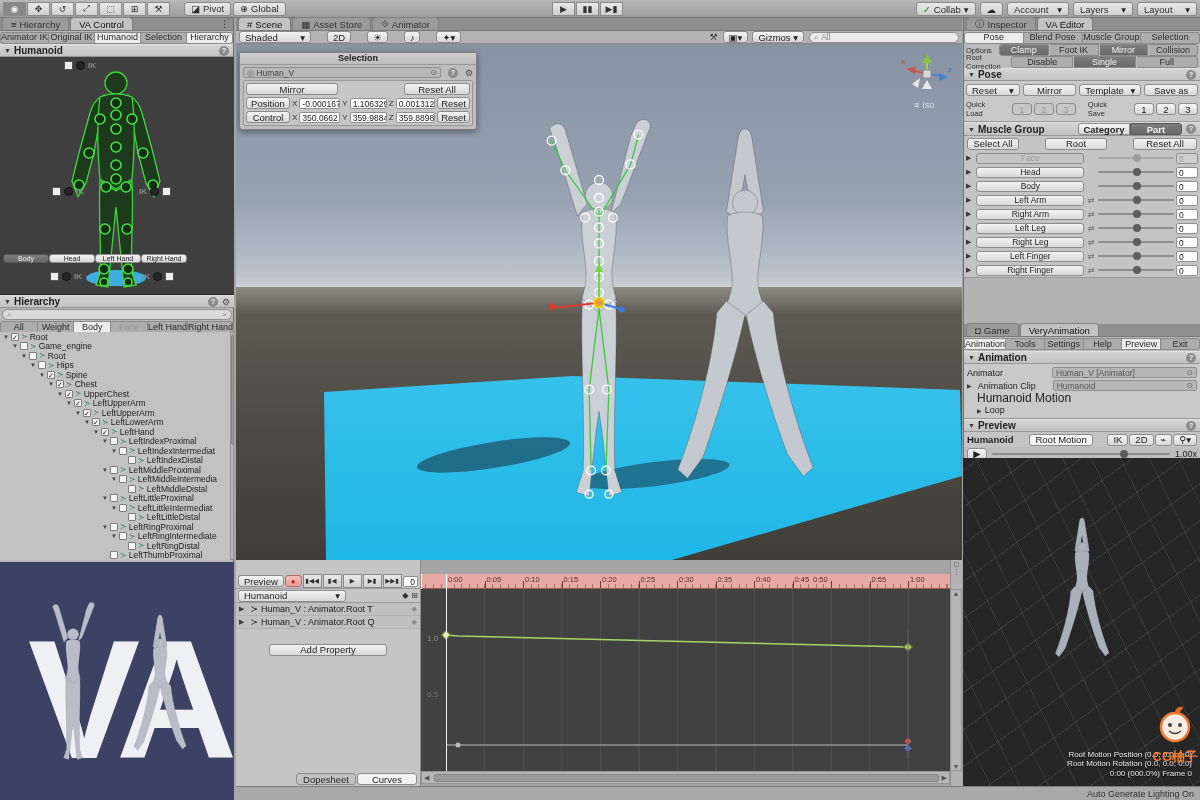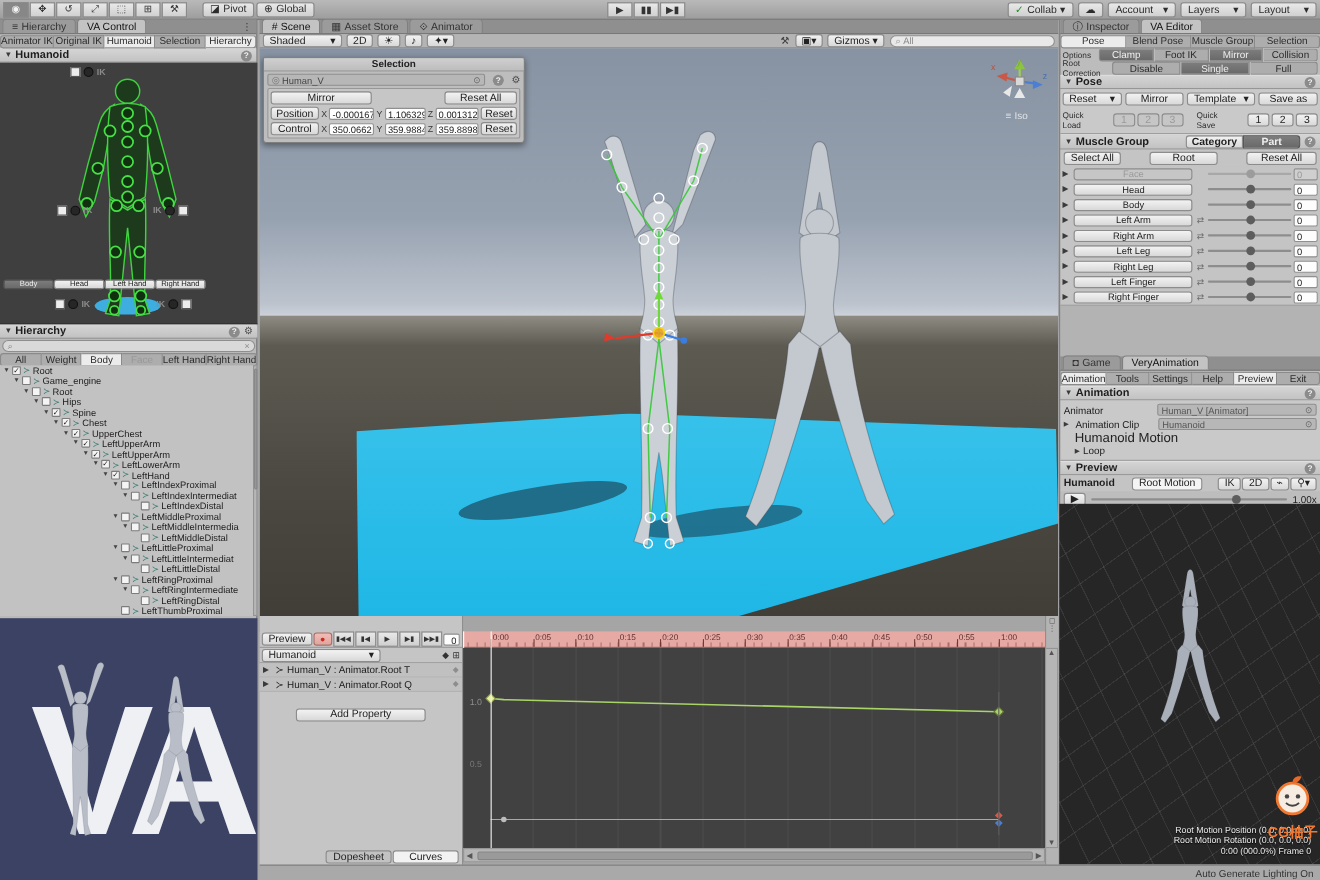--- a/index.html
+++ b/index.html
@@ -441,21 +441,21 @@
     </div>
     <div class="tab">
       <span>▦</span>
       <span>Asset Store</span>
     </div>
     <div class="tab">
       <span>⟐</span>
       <span>Animator</span>
     </div>
   </div>
-<div class="abs flex" style="left:236px;top:31px;width:726px;height:13px;background:#b4b4b4;border-bottom:1px solid #888;padding:0 3px;gap:4px">
+<div class="abs flex" style="left:236px;top:31px;width:726px;height:13px;background:#b4b4b4;border-bottom:1px solid #888;padding:0 3px;gap:16px">
   <div class="btn" style="width:72px;justify-content:space-between">
     <span>Shaded</span>
       <span>▾</span>
     </div>
   <div class="btn">2D</div>
   <div class="btn">
       <span>☀</span>
     </div>
   <div class="btn">
       <span>♪</span>
@@ -659,21 +659,21 @@
     <span class="ticklabel" style="left: 219.5px;">0:25</span>
     <div style="position: absolute; left: 217.5px; bottom: 0px; width: 1px; height: 7px; background: rgb(113, 58, 55);"></div>
     <span class="ticklabel" style="left: 258px;">0:30</span>
     <div style="position: absolute; left: 256px; bottom: 0px; width: 1px; height: 7px; background: rgb(113, 58, 55);"></div>
     <span class="ticklabel" style="left: 296.5px;">0:35</span>
     <div style="position: absolute; left: 294.5px; bottom: 0px; width: 1px; height: 7px; background: rgb(113, 58, 55);"></div>
     <span class="ticklabel" style="left: 335px;">0:40</span>
     <div style="position: absolute; left: 333px; bottom: 0px; width: 1px; height: 7px; background: rgb(113, 58, 55);"></div>
     <span class="ticklabel" style="left: 373.5px;">0:45</span>
     <div style="position: absolute; left: 371.5px; bottom: 0px; width: 1px; height: 7px; background: rgb(113, 58, 55);"></div>
-    <span class="ticklabel" style="left: 412px;">0:50</span>
+    <span class="ticklabel" style="left: 392px;">0:50</span>
     <div style="position: absolute; left: 410px; bottom: 0px; width: 1px; height: 7px; background: rgb(113, 58, 55);"></div>
     <span class="ticklabel" style="left: 450.5px;">0:55</span>
     <div style="position: absolute; left: 448.5px; bottom: 0px; width: 1px; height: 7px; background: rgb(113, 58, 55);"></div>
     <span class="ticklabel" style="left: 489px;">1:00</span>
     <div style="position: absolute; left: 487px; bottom: 0px; width: 1px; height: 7px; background: rgb(113, 58, 55);"></div>
   </div>
 <div class="abs" style="left:950px;top:560px;width:12px;height:227px;background:#b3b3b3;border-left:1px solid #8e8e8e;font-size:7px;color:#555;text-align:center">
     <div>◻</div>
     <div>⋮</div>
   </div>

